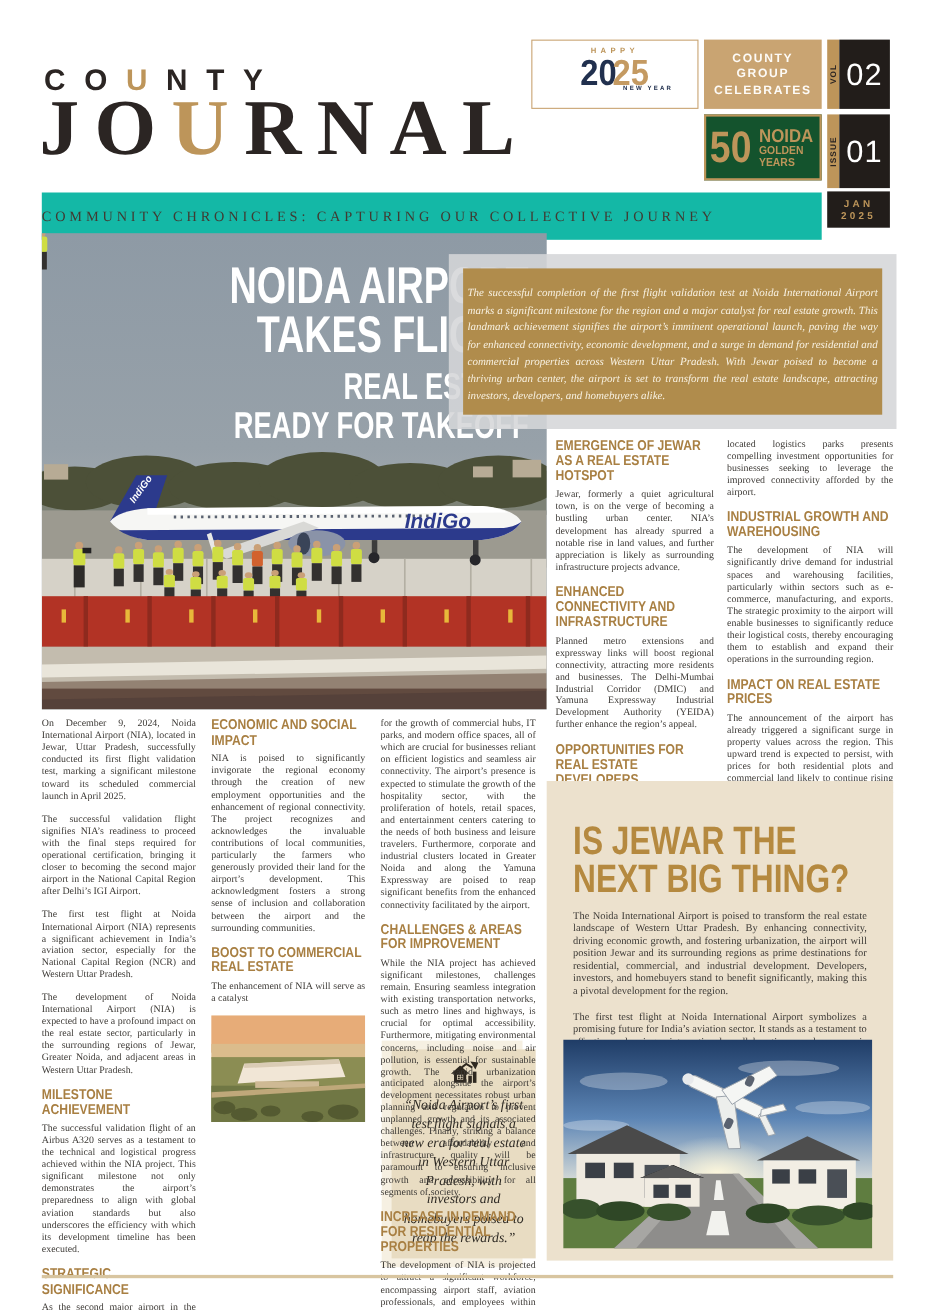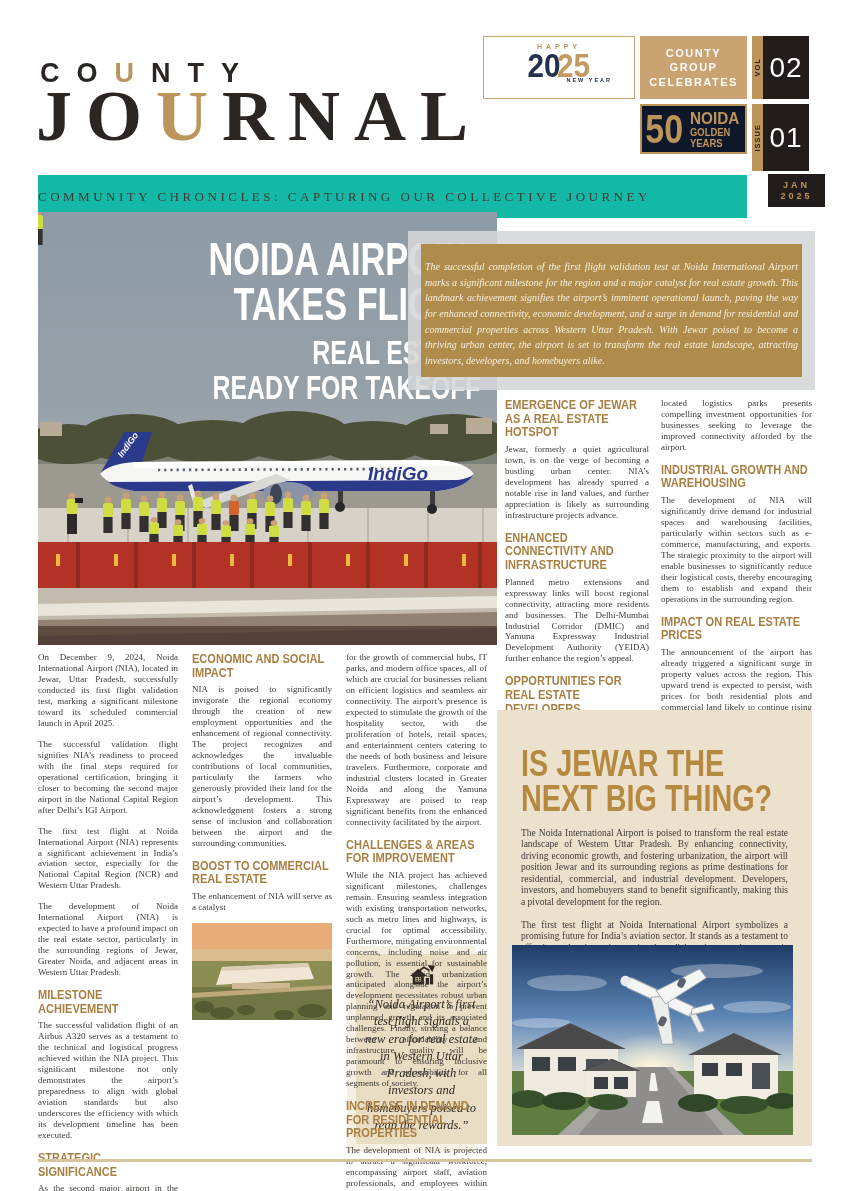--- a/index.html
+++ b/index.html
@@ -32,28 +32,28 @@
   .celebrates span{font-family:"Liberation Sans",sans-serif;font-weight:bold;font-size:11px;
                    letter-spacing:1.5px;color:#fdfbf7;line-height:1.3;}
 
   .badge{position:absolute;width:57px;height:63px;display:flex;}
   .badge .strip{width:11px;background:#bd955a;display:flex;align-items:center;justify-content:center;}
   .badge .strip span{writing-mode:vertical-rl;transform:rotate(180deg);
         font-family:"Liberation Sans",sans-serif;font-size:7.5px;font-weight:bold;
         letter-spacing:1px;color:#2b2523;}
   .badge .val{flex:1;background:#221d1a;color:#fff;display:flex;align-items:center;justify-content:center;
         font-family:"Liberation Sans",sans-serif;font-size:28px;letter-spacing:1px;}
-  .noida50{position:absolute;left:640px;top:104px;width:107px;height:50px;background:#0f172a;
+  .noida50{position:absolute;left:640px;top:104px;width:107px;height:60px;background:#14532d;
            border:2px solid #bd955a;display:flex;align-items:center;justify-content:center;gap:3px;}
   .n50-num{font-family:"Liberation Sans",sans-serif;font-weight:bold;font-size:40px;color:#bd955a;
            transform:scaleX(.85);line-height:1;}
   .n50-right{display:flex;flex-direction:column;line-height:1;}
   .n50-name{font-family:"Liberation Sans",sans-serif;font-weight:bold;font-size:17px;color:#bd955a;transform:scaleX(.9);transform-origin:0 50%;}
   .n50-sub{font-family:"Liberation Sans",sans-serif;font-weight:bold;font-size:10.5px;color:#bd955a;transform:scaleX(.9);transform-origin:0 50%;}
-  .janbox{position:absolute;left:768px;top:174px;width:57px;height:33px;background:#221d1a;
+  .janbox{position:absolute;left:752px;top:174px;width:57px;height:33px;background:#221d1a;
           display:flex;flex-direction:column;align-items:center;justify-content:center;line-height:1.2;}
   .janbox span{font-family:"Liberation Sans",sans-serif;font-weight:bold;font-size:9px;
                letter-spacing:3px;color:#bd955a;}
 
   
   .hero{position:absolute;left:38px;top:212px;width:459px;height:433px;overflow:hidden;
         background:linear-gradient(#8e9aa5 0%,#97a1a9 45%,#a3aaae 60%);}
   .hero-headline{position:absolute;top:24px;right:16px;text-align:right;color:#fff;z-index:5;
         font-family:"Liberation Sans",sans-serif;font-weight:bold;line-height:.96;}
   .hl-big{display:block;font-size:47px;transform:scaleX(.73);transform-origin:100% 50%;white-space:nowrap;}

